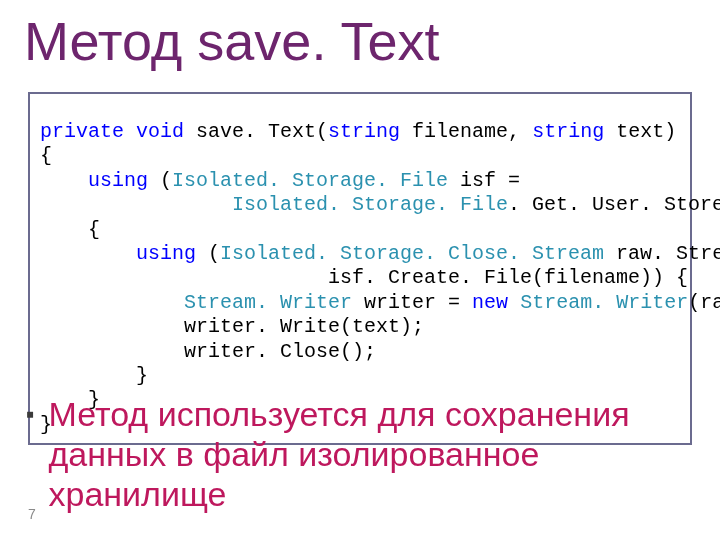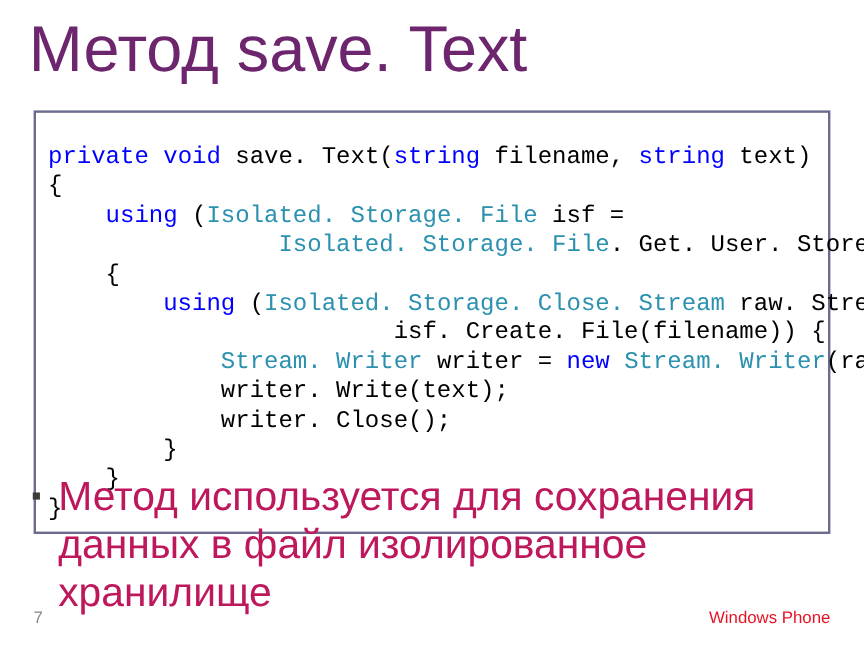--- a/index.html
+++ b/index.html
@@ -110,15 +110,14 @@
   </div>
 
   <div class="bullets">
     <div class="bullet-row">
       <div class="bullet-mark">▪</div>
       <div class="bullet-text">Метод используется для сохранения данных в файл изолированное хранилище</div>
     </div>
   </div>
 
   <div class="footer-left">7</div>
-  <div class="footer-right">Windows Phone</div>
 
 </div>
 
 </body></html>

